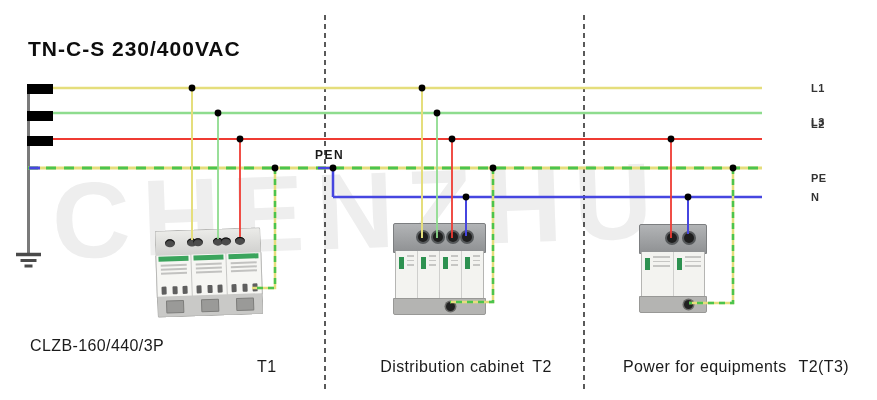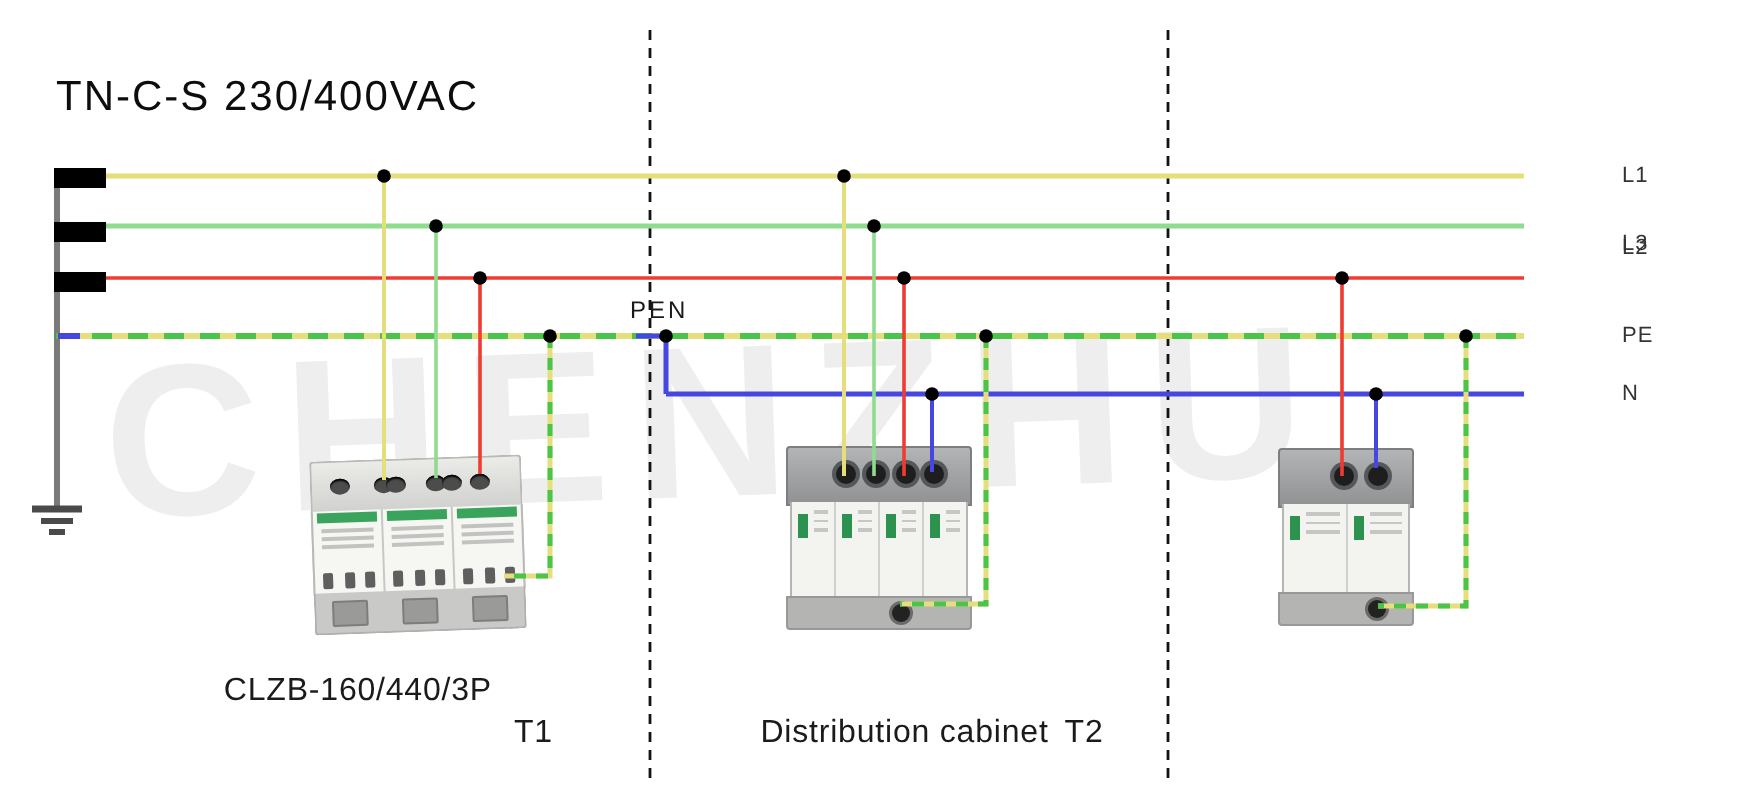--- a/index.html
+++ b/index.html
@@ -5,26 +5,26 @@
   html,body{margin:0;padding:0;background:#fff;}
   #stage{position:relative;width:877px;height:400px;background:#ffffff;overflow:hidden;
          font-family:"Liberation Sans", sans-serif;}
   
   .watermark{position:absolute;left:52px;top:152px;font-size:108px;font-weight:700;
              letter-spacing:12px;color:#eeeeee;transform:rotate(-2deg);white-space:nowrap;
              z-index:0;user-select:none;line-height:1.1;}
   
   #wires{position:absolute;left:0;top:0;z-index:3;pointer-events:none;}
   
-  .txt{position:absolute;z-index:4;color:#111;}
+  .txt{position:absolute;z-index:4;color:#111;font-weight:bold;}
   .title{left:28px;top:37px;font-size:21px;letter-spacing:1px;color:#0d0d0d;}
   .pen{left:291px;top:148px;font-size:12px;letter-spacing:1.5px;color:#1a1a1a;margin-left:24px;}
   .buslbl{left:770px;font-size:11px;letter-spacing:0.5px;color:#333;padding-left:41px;}
   .lbl{font-size:16px;letter-spacing:0.4px;color:#1b1b1b;z-index:4;position:absolute;}
-  .center{text-align:right;}
+  .center{text-align:left;}
   .row{display:flex;justify-content:center;}
   
   .device{position:absolute;z-index:2;}
   
   .d1-top{position:absolute;left:0;top:0;right:0;height:25px;
           background:linear-gradient(#eceme9,#d2d2d0);background:linear-gradient(#ebebe8,#d0d0ce);
           border:1px solid #b9b9b7;border-bottom:none;border-radius:2px 2px 0 0;}
   .d1-oval{position:absolute;top:8px;width:10px;height:8px;border-radius:50%;
            background:#4c4c4c;box-shadow:inset 0 1px 1px #000;}
   .d1-mods{position:absolute;left:0;top:25px;right:0;height:42px;display:flex;gap:1px;
@@ -247,25 +247,29 @@
     <circle cx="466" cy="197" r="3.4" fill="#000000"></circle>
     <circle cx="688" cy="197" r="3.4" fill="#000000"></circle>
   </svg>
 
   <div class="txt title">TN-C-S 230/400VAC</div>
   <div class="txt pen">PEN</div>
 
   <div class="txt buslbl" style="top:82px">L1</div>
   <div class="txt buslbl" style="top:118px">L2</div>
   <div class="txt buslbl" style="top:116px">L3</div>
-  <div class="txt buslbl" style="top:162px">PE</div>
+  <div class="txt buslbl" style="top:172px">PE</div>
   <div class="txt buslbl" style="top:191px">N</div>
 
   <div class="lbl center" style="left:30px;top:337px;width:216px">CLZB-160/440/3P</div>
   <span class="lbl" style="left:257px;top:358px">T1</span>
 
   <div class="lbl row" style="left:355px;top:358px;width:222px;gap:8px">
     <span>Distribution cabinet</span>
     <span>T2</span>
   </div>
 
+  <div class="lbl row" style="left:598px;top:358px;width:276px;gap:12px">
+    <span>Power for equipments</span>
+    <span>T2(T3)</span>
+  </div>
 
 </div>
 
 </body></html>

